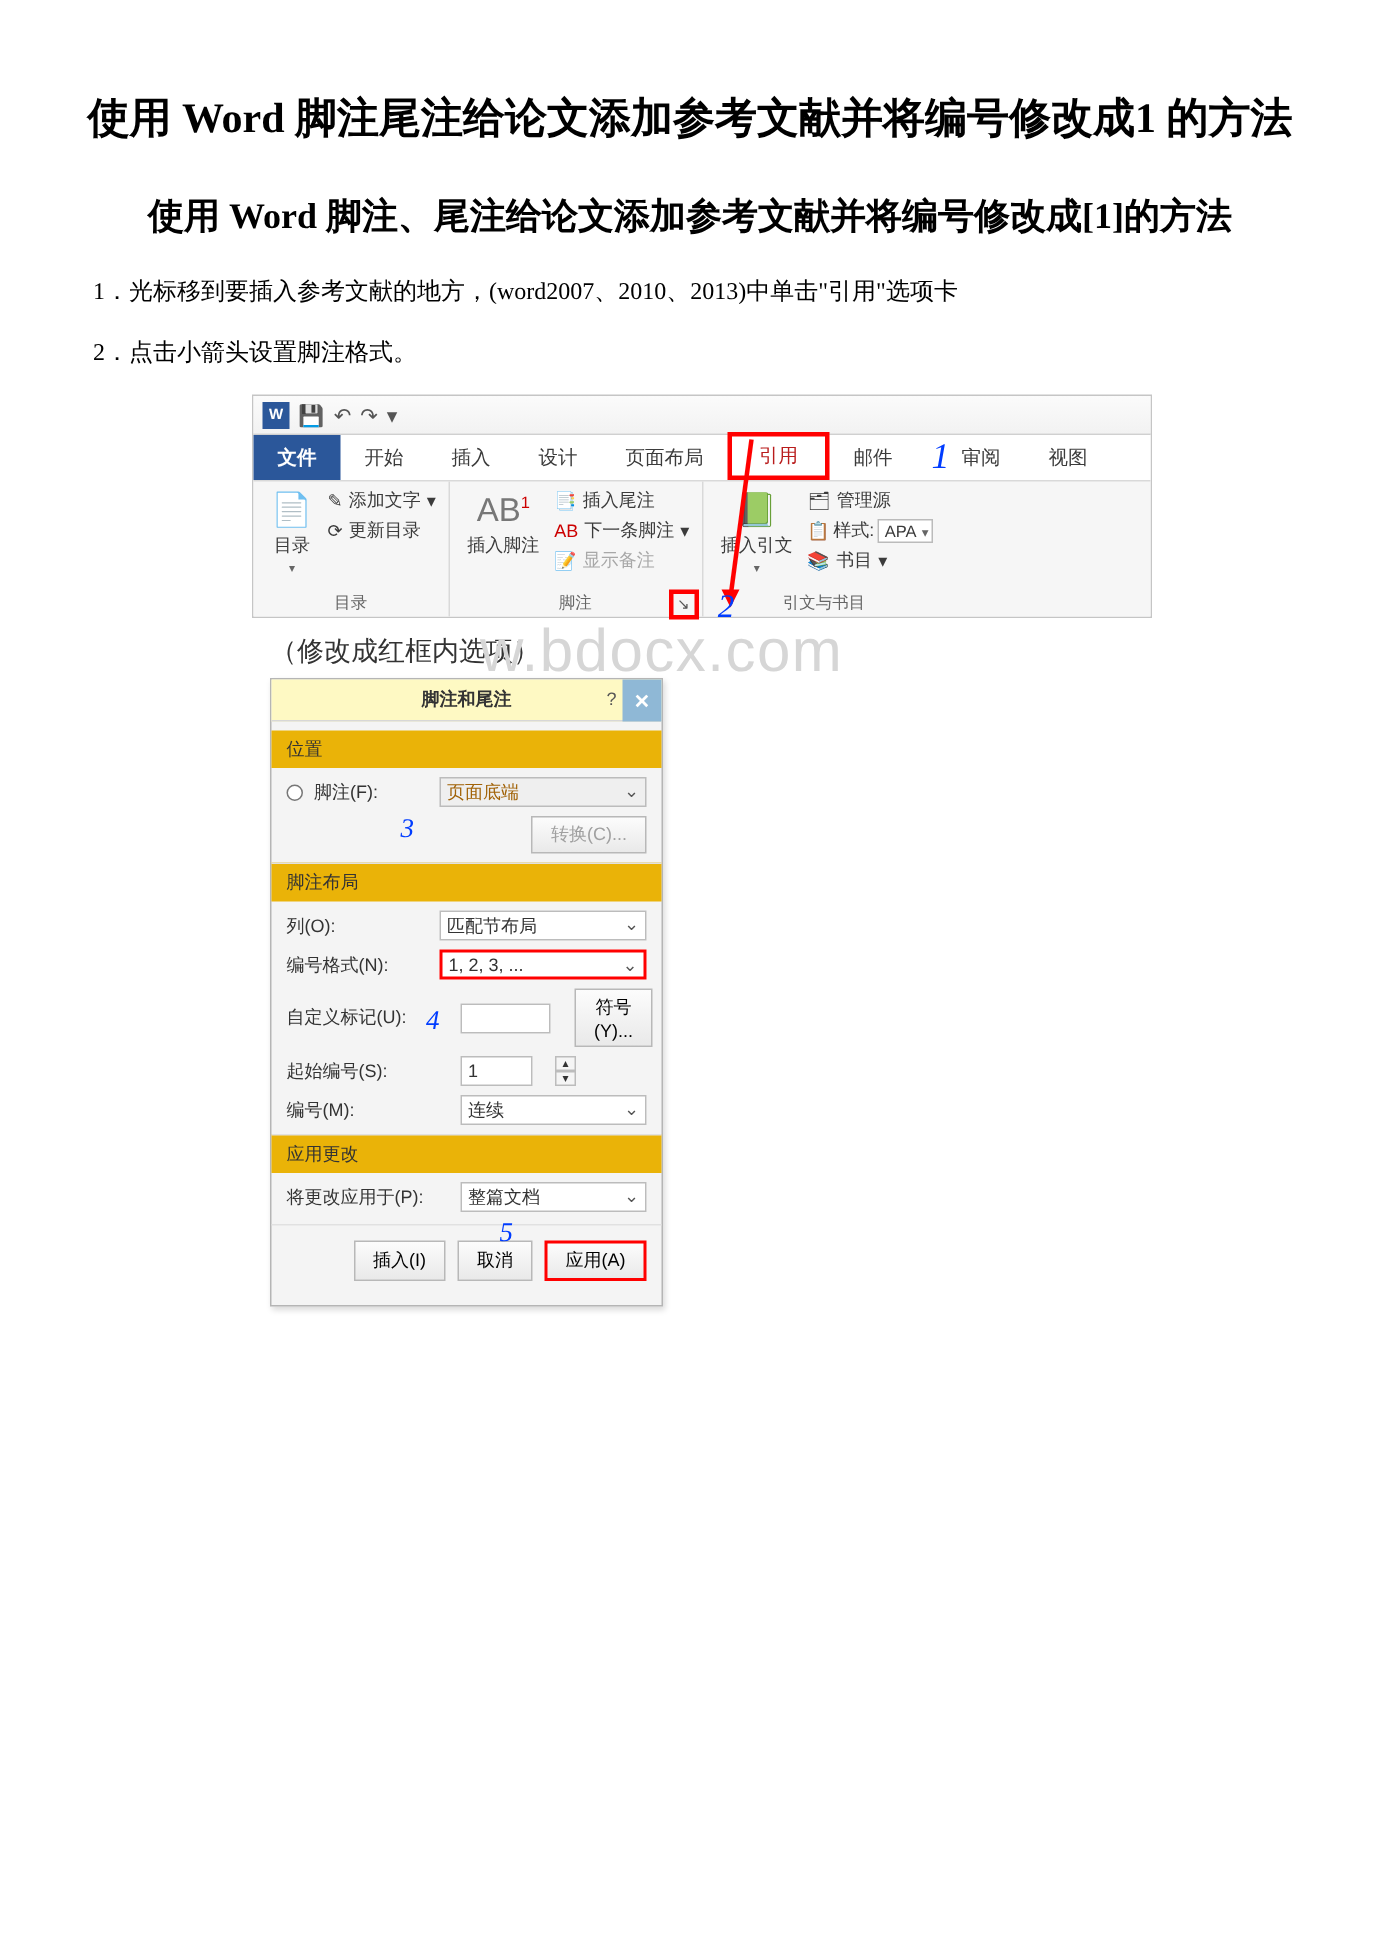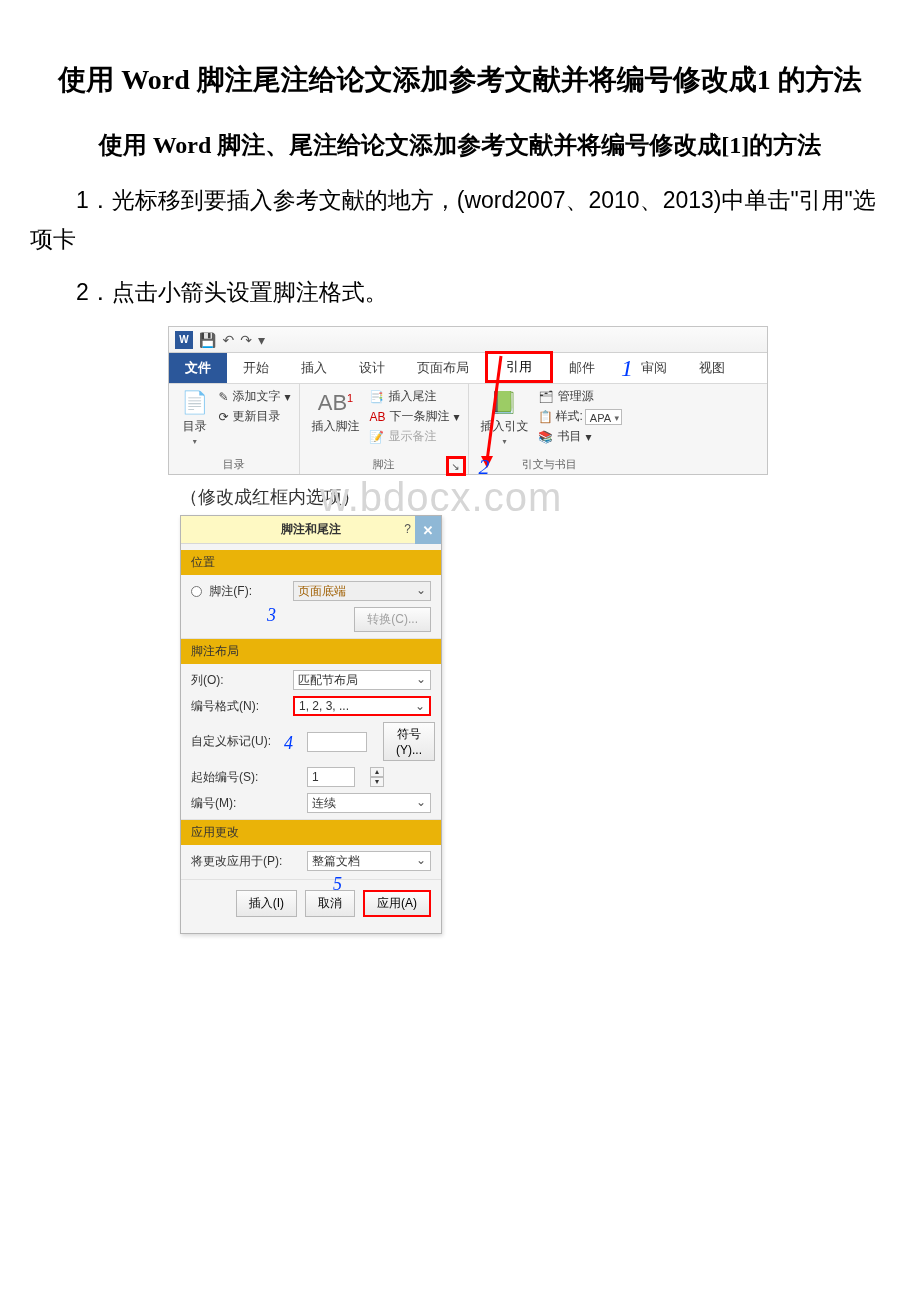--- a/index.html
+++ b/index.html
@@ -21,24 +21,24 @@
   }
   .title2 {
     font-size: 24px;
     font-weight: bold;
     text-align: center;
     margin-bottom: 18px;
     line-height: 1.4;
     font-family: "SimSun", serif;
   }
   .para {
-    font-size: 23px;
+    font-size: 16px;
     line-height: 1.7;
     margin-bottom: 14px;
-    font-family: Liberation Sans, sans-serif;
+    font-family: Liberation Serif, serif;
     text-indent: 2em;
   }
   .no-indent { text-indent: 0; }
 
   
   .ribbon-wrap {
     margin: 0 0 10px 138px;
     width: 600px;
     font-family: "Microsoft YaHei", sans-serif;
     font-size: 12px;
@@ -78,21 +78,21 @@
   }
   .tab-file {
     background: #2b579a;
     color: #fff;
     font-weight: bold;
   }
   .tab-ref {
     border: 3px solid #ff0000;
     margin-top: -2px;
     padding: 4px 18px;
-    color: #000000;
+    color: #b91c1c;
   }
   .annot-1 {
     color: #003cff;
     font-style: italic;
     font-family: Georgia, serif;
     font-size: 24px;
     position: absolute;
     right: -8px;
     top: 2px;
   }

